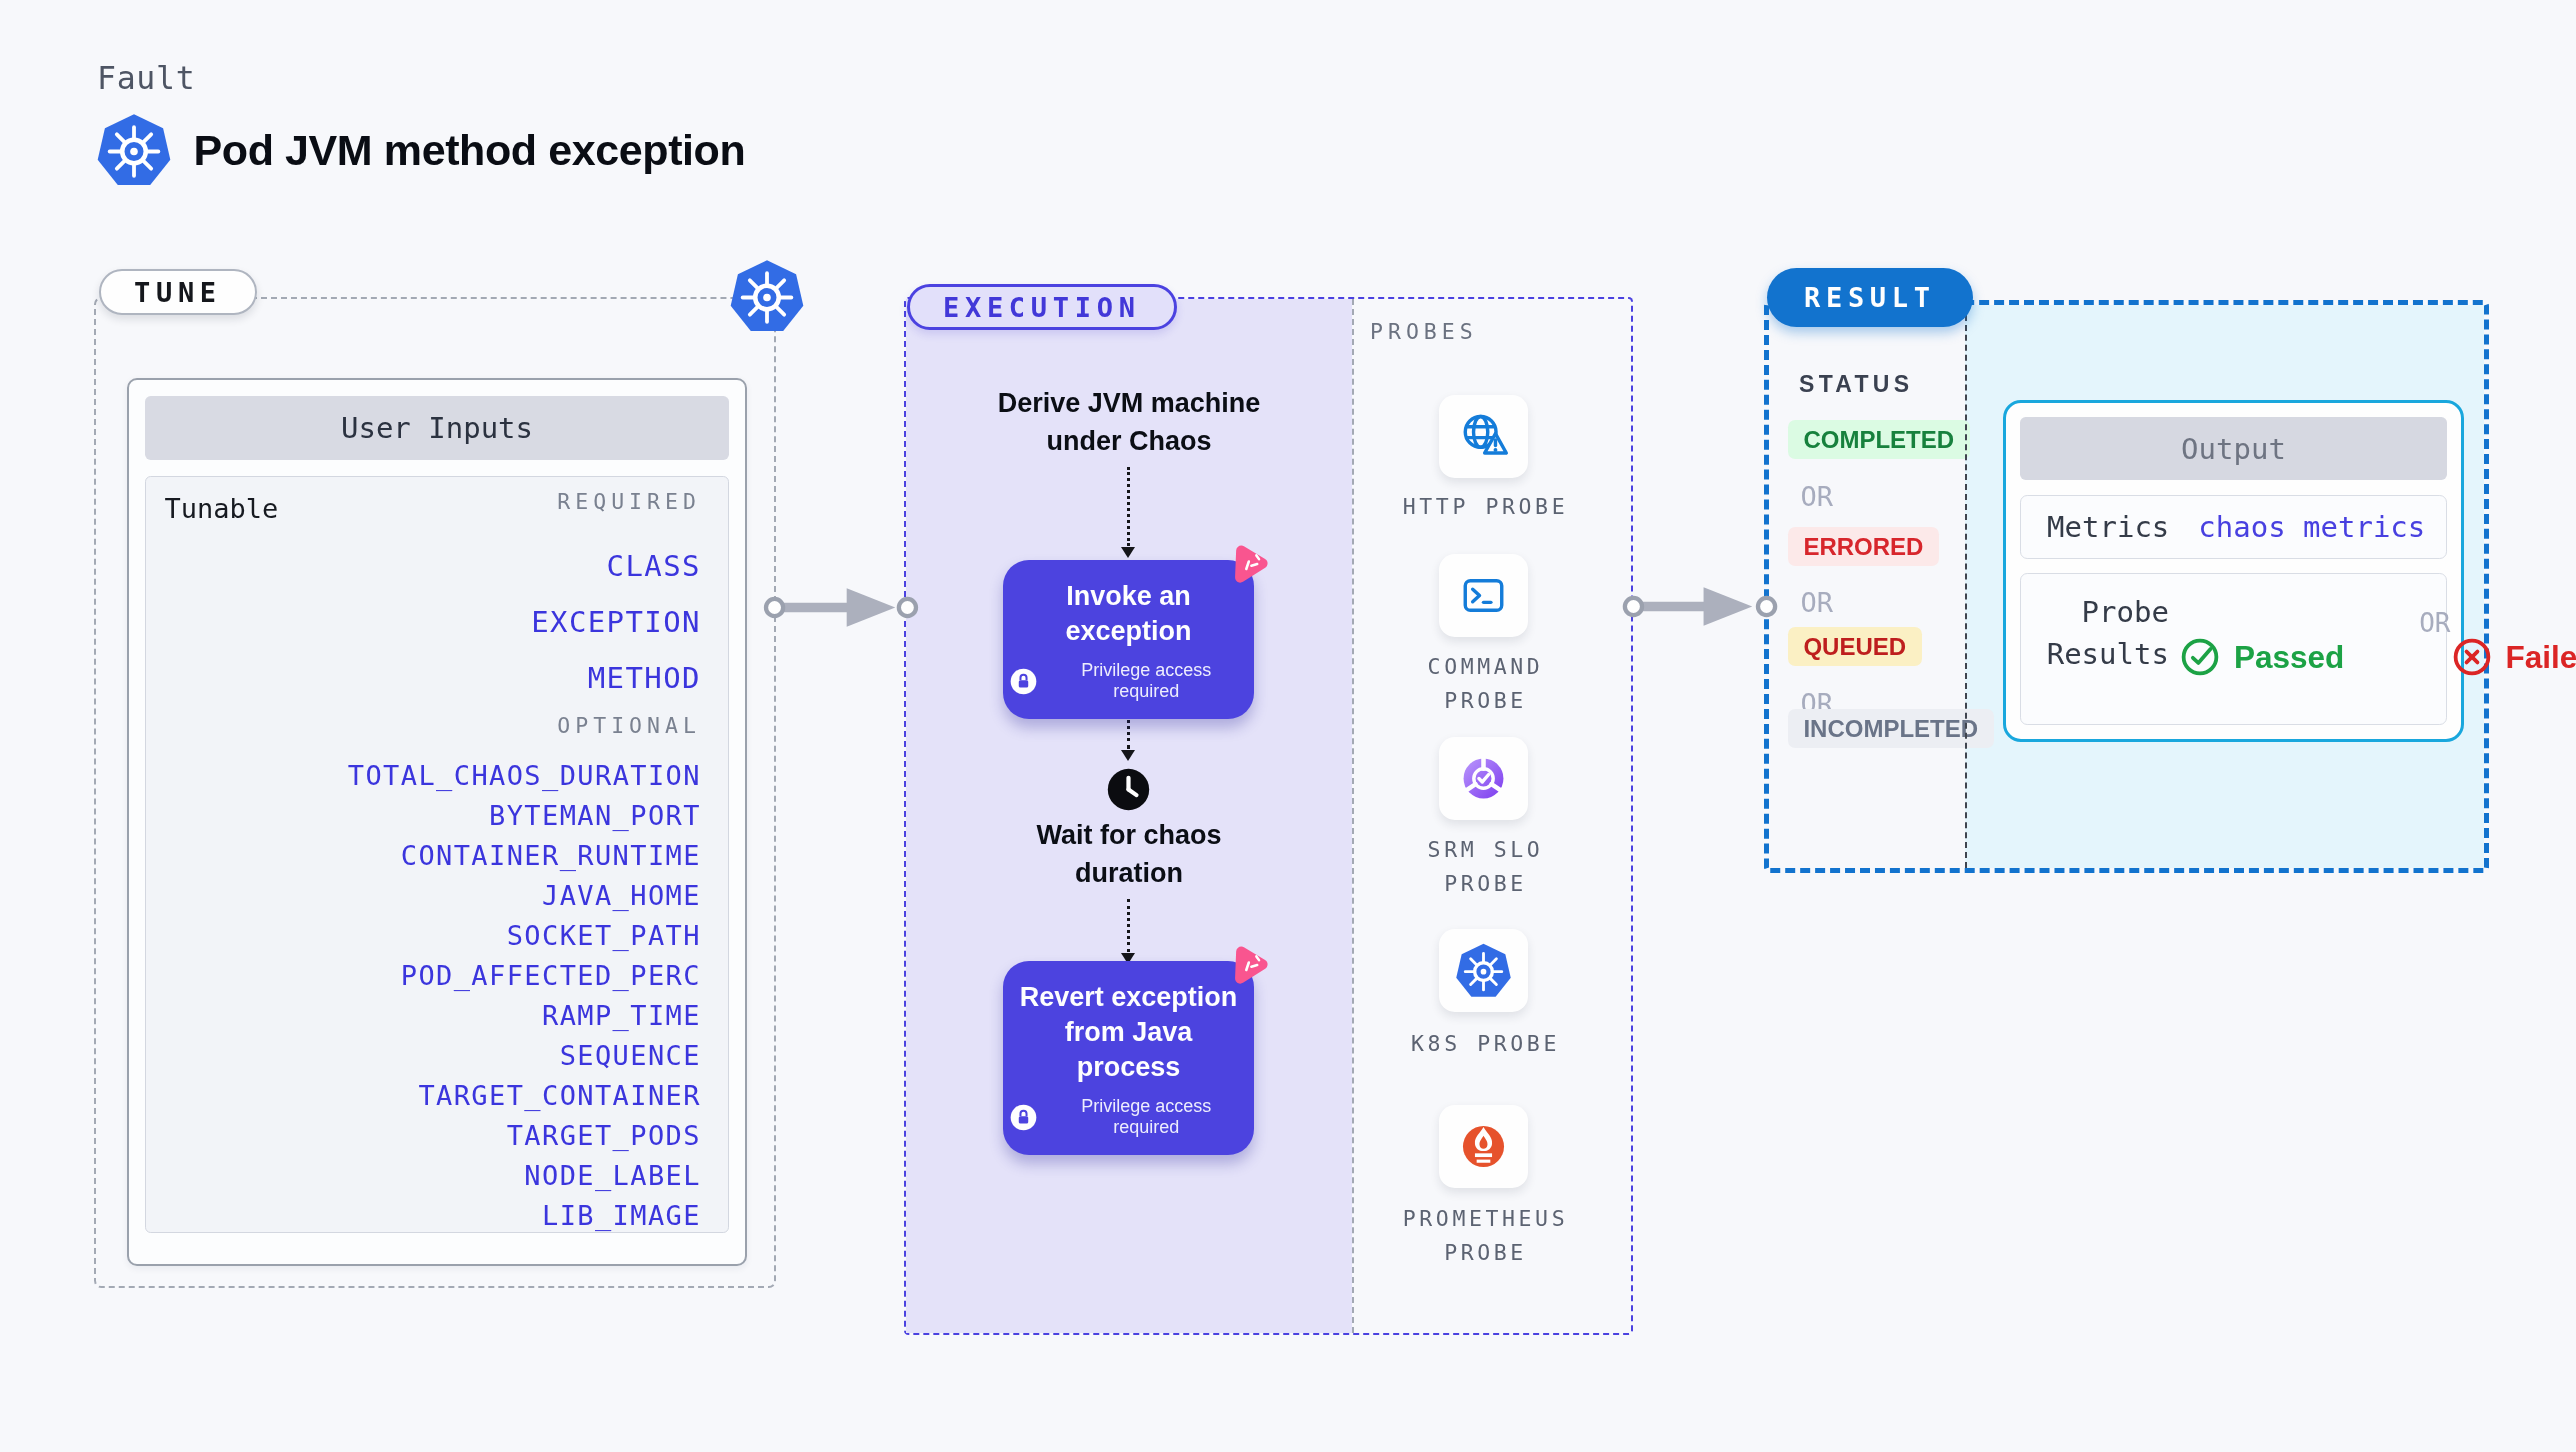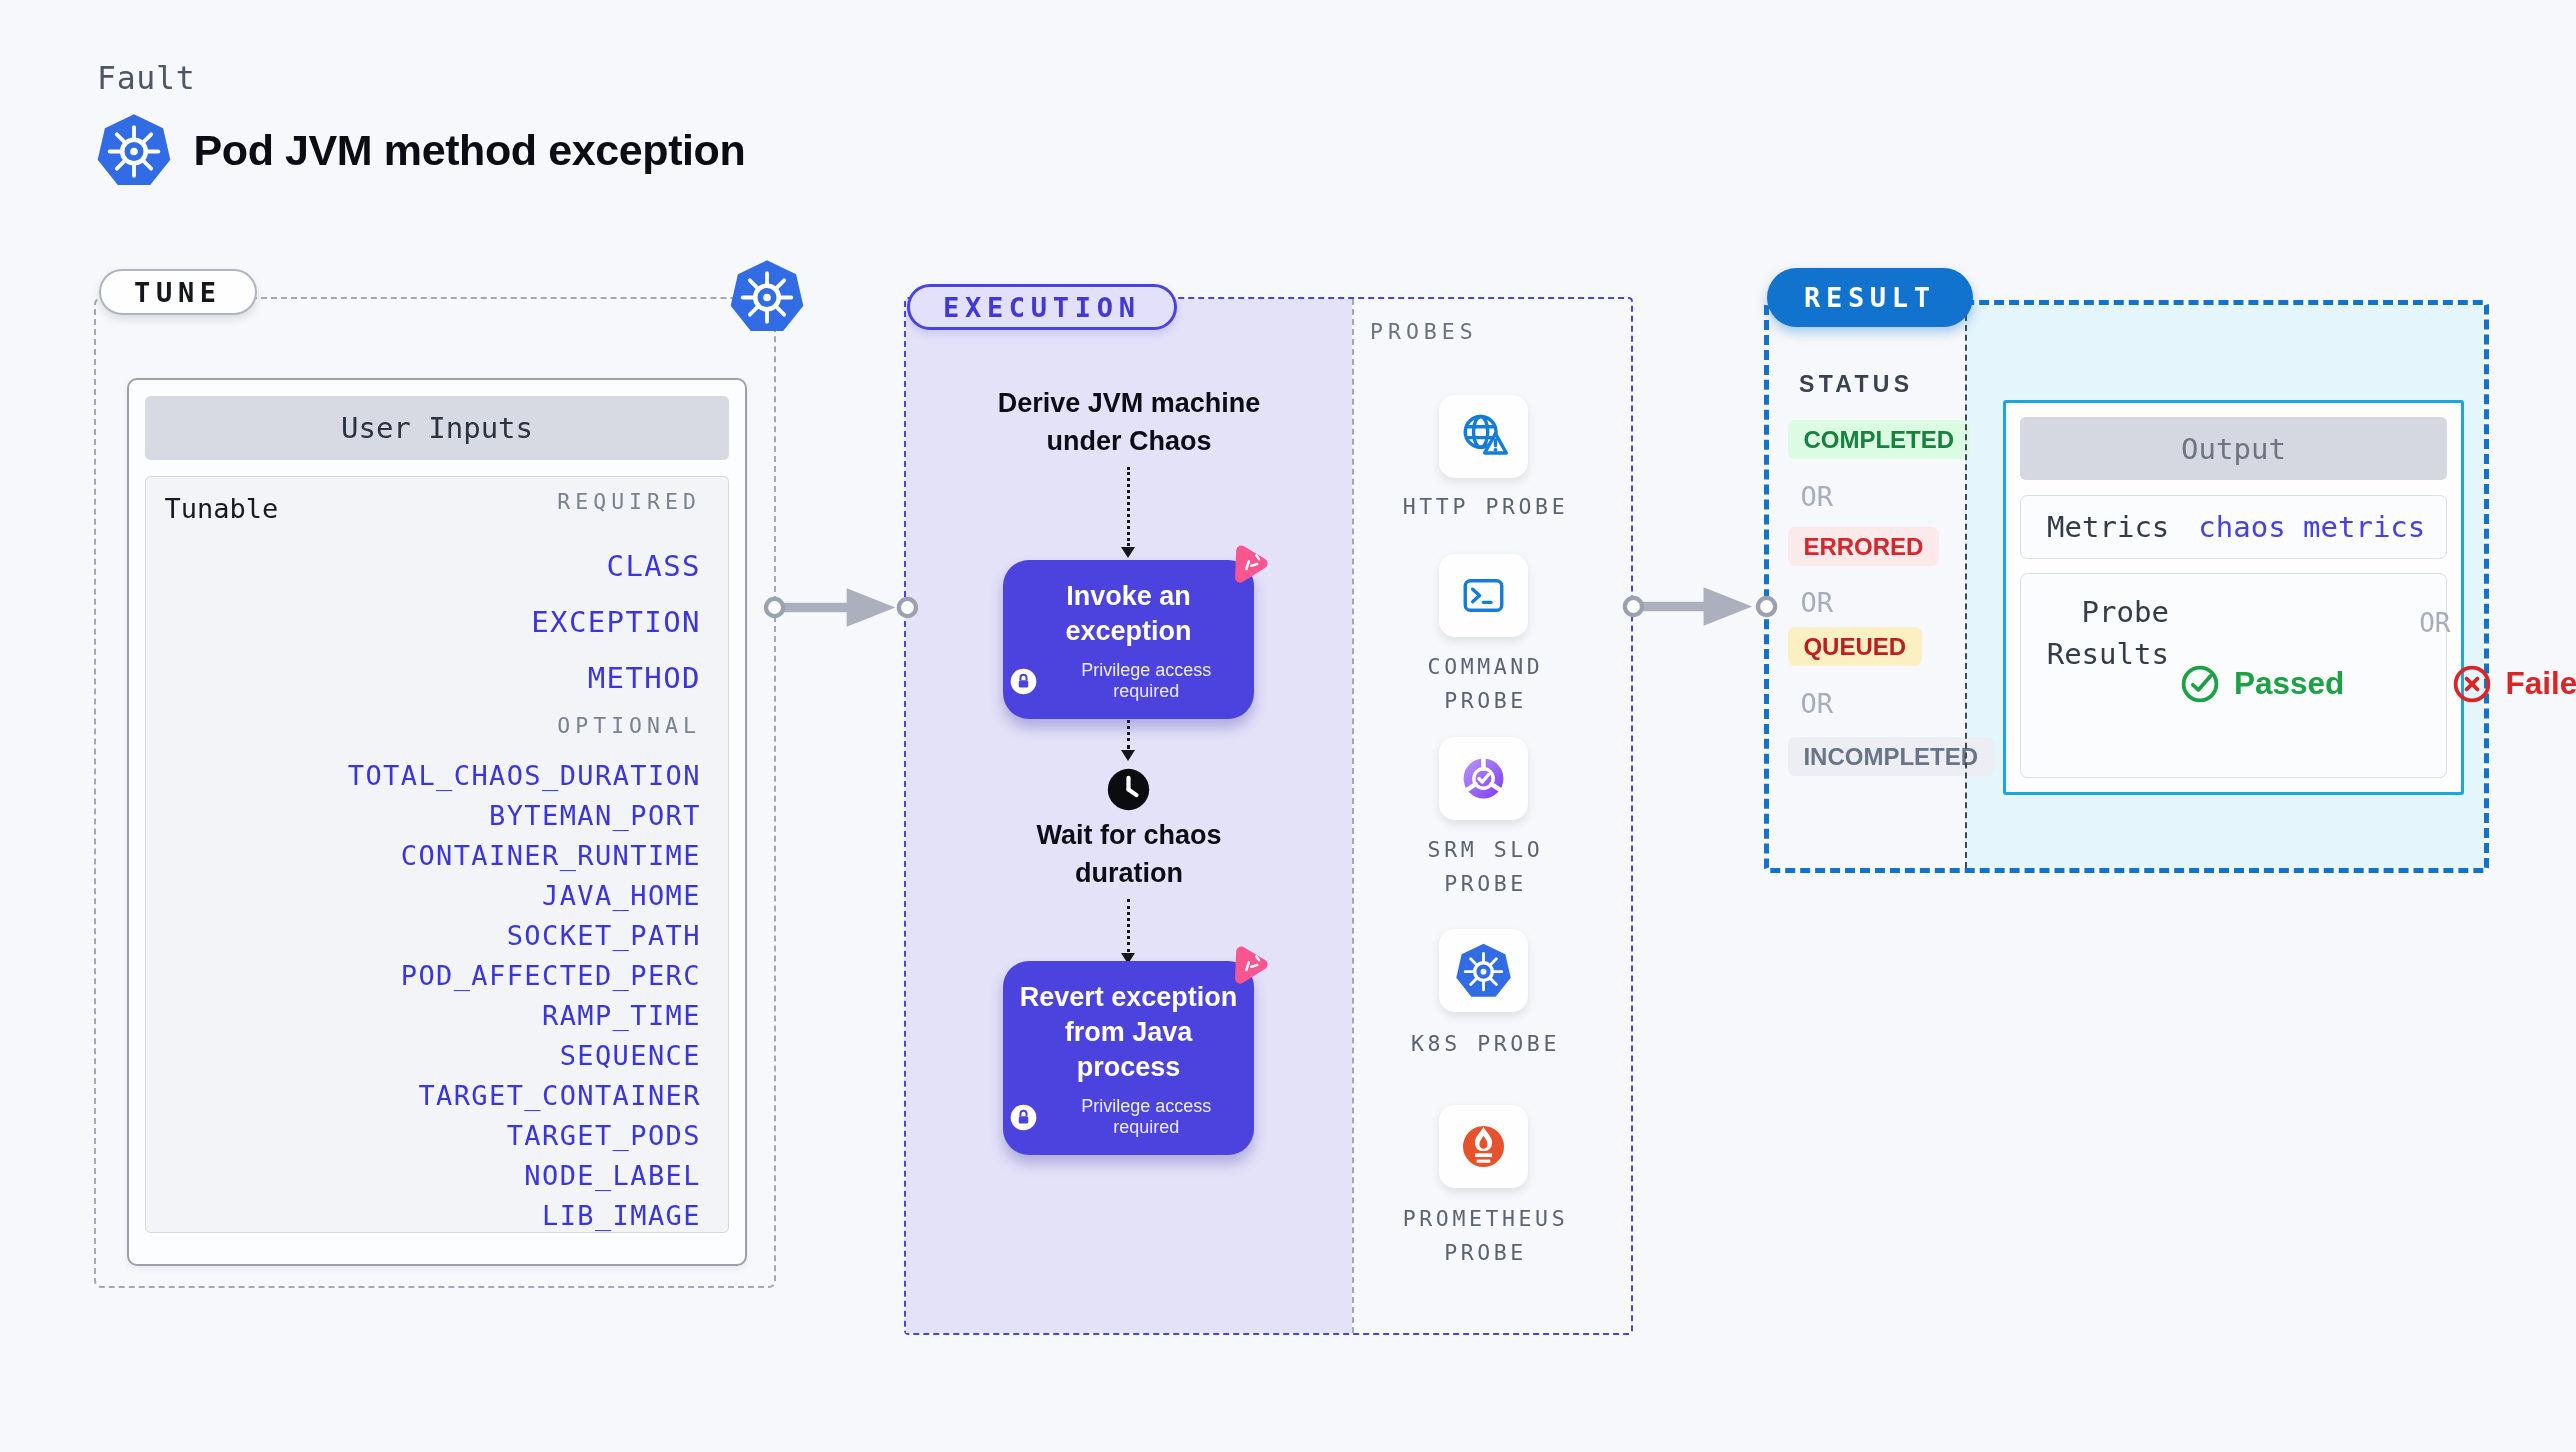--- a/index.html
+++ b/index.html
@@ -80,22 +80,22 @@
   .result-sep{position:absolute;left:196px;top:0;bottom:0;width:0;border-left:2.9px dashed #40454F;z-index:2;}
   .status-heading{position:absolute;left:30px;top:66px;font-size:23px;font-weight:bold;letter-spacing:4.3px;color:#3A4150;}
   .status-badge{position:absolute;left:18.6px;height:39px;display:inline-flex;align-items:center;padding:0 15.8px;
                 border-radius:7.2px;font-size:24px;font-weight:bold;}
   .tone-green{background:#DBFBE3;color:#17813D;}
   .tone-red{background:#FCE9E9;color:#D7262C;}
   .tone-yellow{background:#FBF0C4;color:#BE1E1E;}
   .tone-gray{background:#ECEEF3;color:#6A7488;}
   .or-label{position:absolute;left:31.5px;font-size:27px;color:#A7ACBE;}
 
-  .output-card{position:absolute;left:234px;top:95px;width:461px;height:395px;background:#FEFEFE;
-               border:3.6px solid #19A7DD;border-radius:3px;padding:14.3px;display:flex;flex-direction:column;z-index:3;}
+  .output-card{position:absolute;left:234px;top:95px;width:461px;height:342px;background:#FEFEFE;
+               border:3.6px solid #19A7DD;border-radius:18px;padding:14.3px;display:flex;flex-direction:column;z-index:3;}
   .output-header{height:63px;background:#D6D8E1;border-radius:5.7px;display:flex;align-items:center;
                  justify-content:center;font-size:29px;color:#6E7482;flex:0 0 auto;}
   .output-row{border:1.4px solid #D9DDE5;background:#FBFCFE;border-radius:7.2px;margin-top:14.3px;}
   .metrics-row{height:64px;display:flex;align-items:center;}
   .metrics-label{flex:0 0 148px;padding-left:18.6px;font-size:29px;color:#343B48;}
   .metrics-value{font-size:29px;color:#4840E0;margin-left:29px;}
   .proberes-row{flex:1 1 auto;display:flex;padding:17px 0 0 18.6px;}
   .proberes-label{flex:0 0 129px;font-size:29px;color:#343B48;line-height:42px;}
   .proberes-col{margin-left:10px;display:flex;flex-direction:row;}
   .verdict-row{display:flex;align-items:center;gap:13px;}
@@ -342,21 +342,21 @@
     <div class="result-cyan"></div>
     <div class="result-sep"></div>
 
     <div class="status-heading">STATUS</div>
     <div class="status-badge tone-green" style="top:115px;">COMPLETED</div>
     <div class="or-label mono" style="top:176px;">OR</div>
     <div class="status-badge tone-red" style="top:222px;">ERRORED</div>
     <div class="or-label mono" style="top:282px;">OR</div>
     <div class="status-badge tone-yellow" style="top:322px;">QUEUED</div>
     <div class="or-label mono" style="top:383px;">OR</div>
-    <div class="status-badge tone-gray" style="top:432px;">INCOMPLETED</div>
+    <div class="status-badge tone-gray" style="top:404px;">INCOMPLETED</div>
 
     <div class="output-card">
       <div class="output-header mono">Output</div>
       <div class="output-row metrics-row">
         <div class="metrics-label mono">Metrics</div>
         <div class="metrics-value mono">chaos metrics</div>
       </div>
       <div class="output-row proberes-row">
         <div class="proberes-label mono">Probe Results</div>
         <div class="proberes-col">

